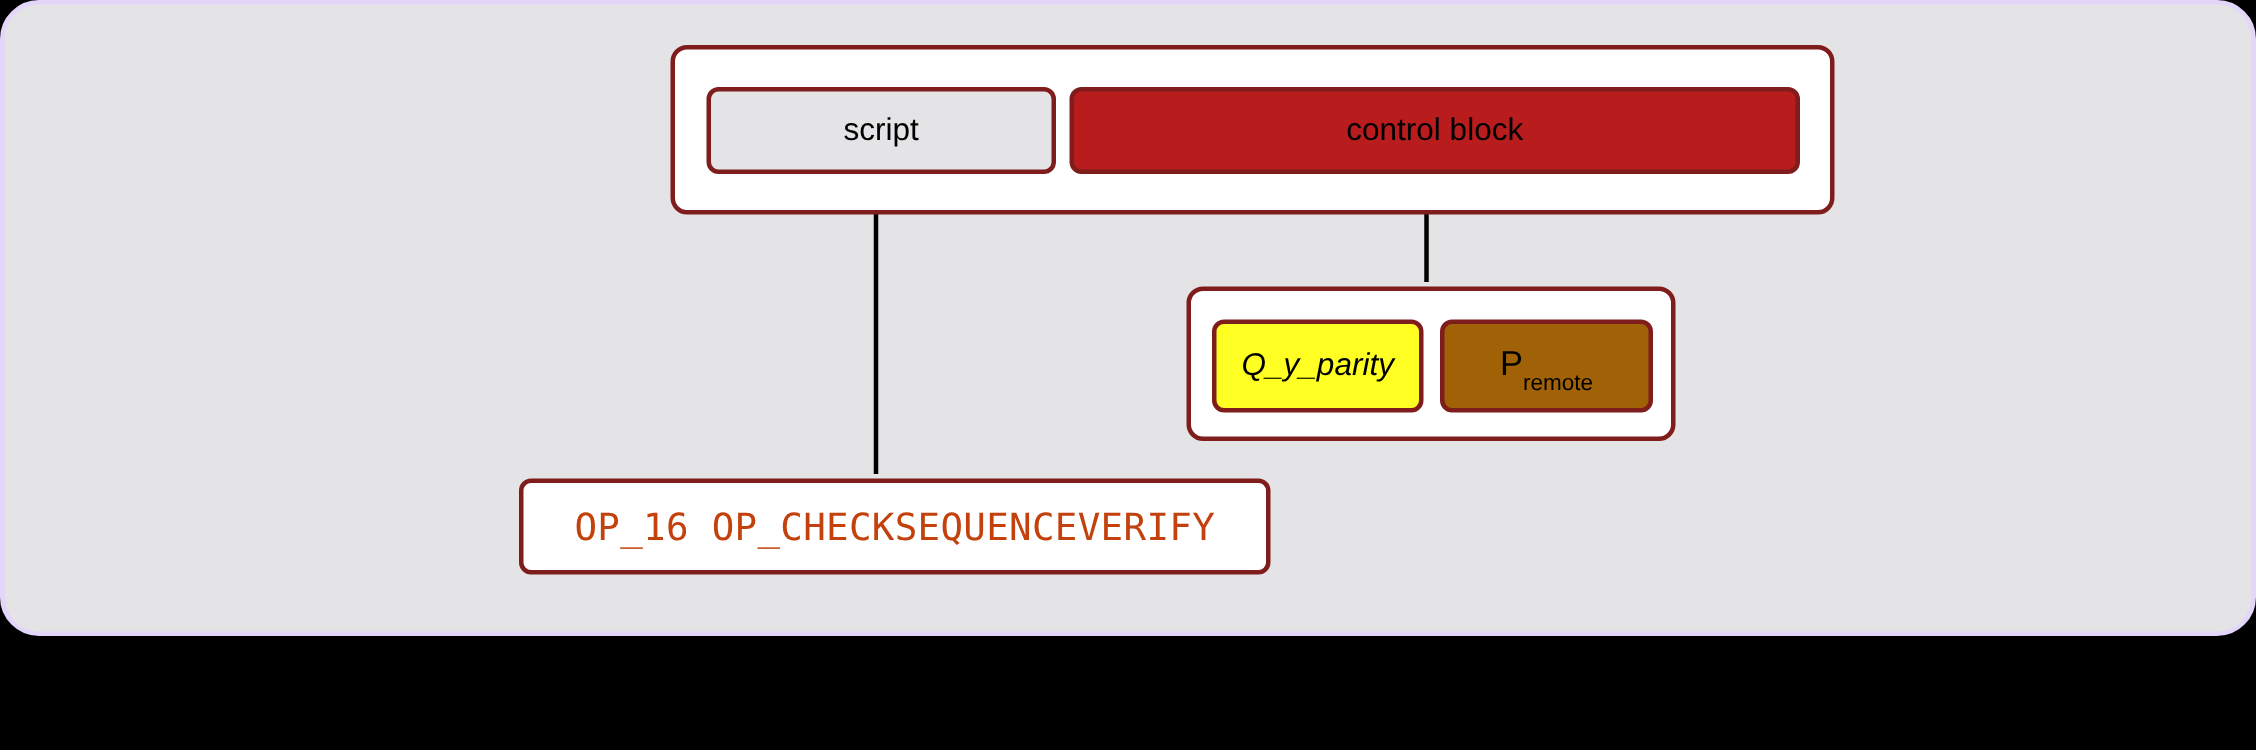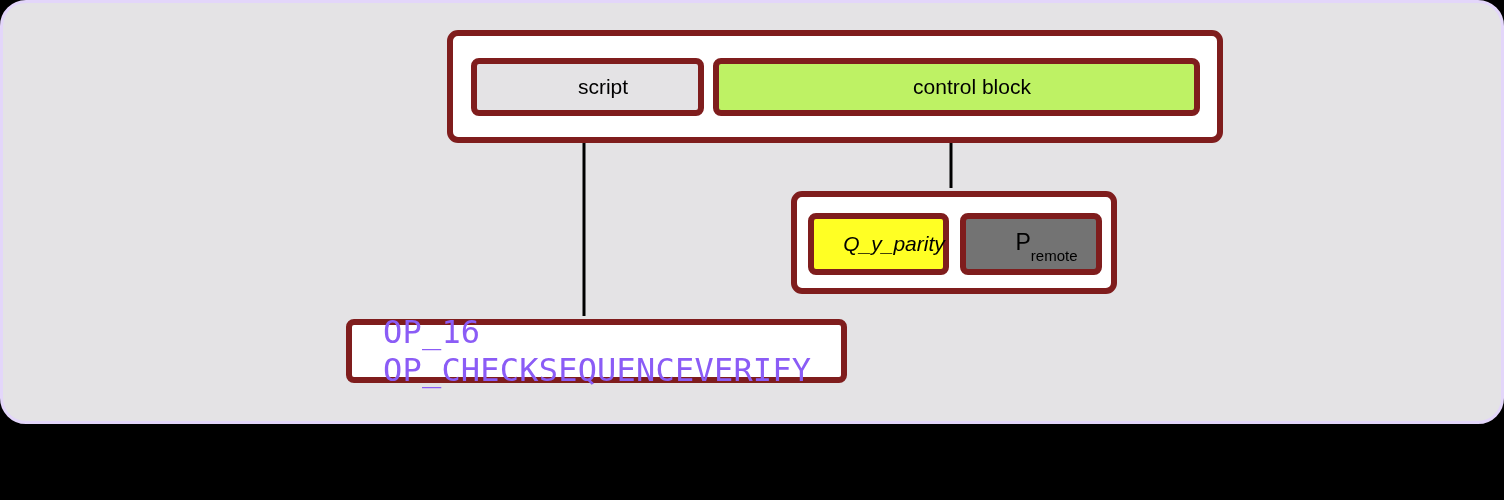--- a/index.html
+++ b/index.html
@@ -34,25 +34,24 @@
     box-sizing: border-box;
   }
 
   
   .node {
     position: absolute;
     box-sizing: border-box;
     display: flex;
     align-items: center;
     justify-content: center;
-    border: 6px solid #7f1d1d;
+    border: 3px solid #7f1d1d;
     border-radius: 9px;
     background: #ffffff;
     color: #000000;
-    padding-left: 31px;
   }
 
   
   #tx-output-box {
     left: 444px;
     top: 27px;
     width: 776px;
     height: 113px;
     border-radius: 11px;
     background: #ffffff;
@@ -66,21 +65,21 @@
     background: #e4e3e5;
     border-radius: 8px;
     font-size: 21px;
   }
 
   #control-block-box {
     left: 710px;
     top: 55px;
     width: 487px;
     height: 58px;
-    background: #bef264;
+    background: #b91c1c;
     border-radius: 8px;
     font-size: 21px;
   }
 
   
   #control-internals-box {
     left: 788px;
     top: 188px;
     width: 326px;
     height: 103px;
@@ -97,42 +96,42 @@
     border-radius: 8px;
     font-size: 21px;
     font-style: italic;
   }
 
   #p-remote-box {
     left: 957px;
     top: 210px;
     width: 142px;
     height: 62px;
-    background: #737373;
+    background: #a16207;
     border-radius: 8px;
     font-size: 23px;
   }
 
   #p-remote-box .sub {
     font-size: 15px;
     vertical-align: sub;
     position: relative;
     top: 5px;
   }
 
   #script-contents-box {
     left: 343px;
     top: 316px;
     width: 501px;
     height: 64px;
     border-radius: 8px;
     background: #ffffff;
     font-family: "DejaVu Sans Mono", "Liberation Mono", monospace;
-    font-size: 32px;
-    color: #8b5cf6;
+    font-size: 25px;
+    color: #c2410c;
     letter-spacing: 0.2px;
   }
 
   
   .connector {
     position: absolute;
   }
   .connector svg { display: block; overflow: visible; }
 </style>
 </head>

